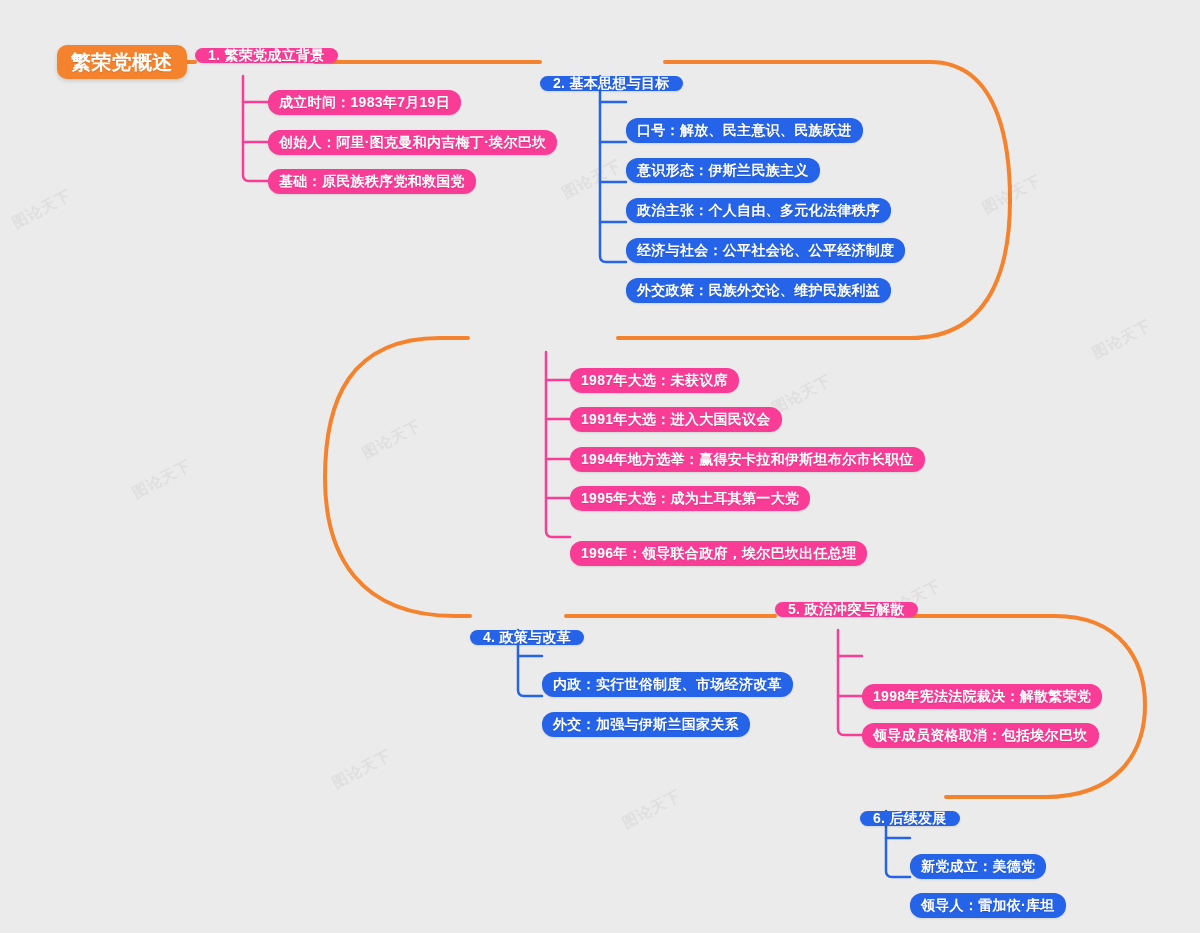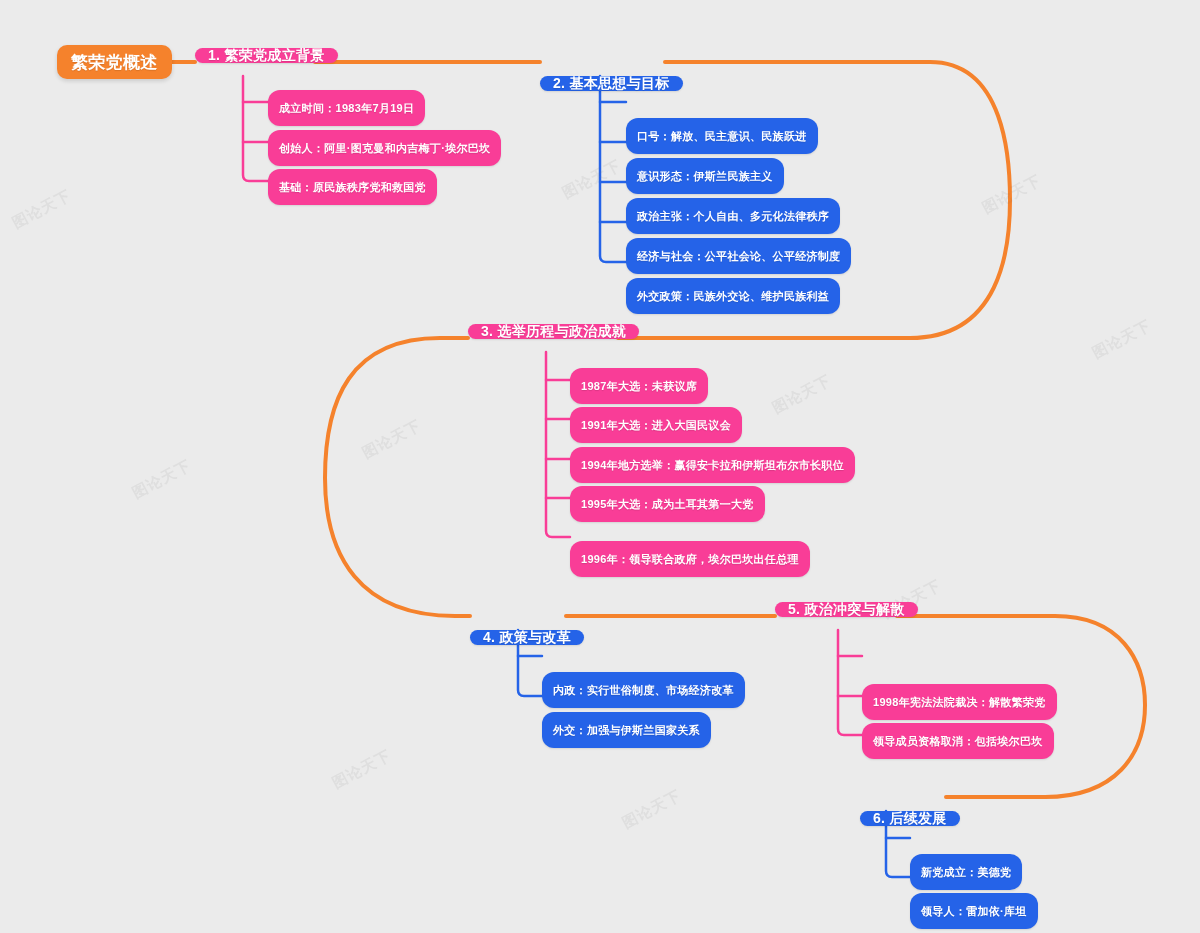--- a/index.html
+++ b/index.html
@@ -31,35 +31,35 @@
     color: #ffffff;
     font-weight: bold;
     border-radius: 999px;
     letter-spacing: 0.3px;
     text-shadow: 0 1px 1px rgba(0,0,0,0.12);
     box-shadow: 0 1px 2px rgba(0,0,0,0.10);
     z-index: 5;
   }
   .root {
     background: #f5822c;
-    font-size: 17px;
+    font-size: 20px;
     height: 34px;
     padding: 0 14px;
     border-radius: 10px;
     box-shadow: 0 2px 4px rgba(0,0,0,0.14);
   }
   .branch {
     font-size: 14px;
     height: 15px;
     padding: 0 13px;
     border-radius: 14px;
   }
   .leaf {
-    font-size: 11px;
-    height: 36px;
+    font-size: 14px;
+    height: 25px;
     padding: 0 11px;
     border-radius: 12px;
   }
   .pink  { background: #f93d97; }
   .blue  { background: #2563e8; margin-top: 28px; }
 
   .watermark {
     position: absolute;
     color: rgba(120,120,120,0.10);
     font-size: 15px;
@@ -152,21 +152,20 @@
   <div class="node leaf pink" style="left:268px; top:169px;">基础：原民族秩序党和救国党</div>
   <div class="node leaf pink" style="left:268px; top:130px;">创始人：阿里·图克曼和内吉梅丁·埃尔巴坎</div>
 
   <div class="node branch blue" style="left:540px; top:48px;">2. 基本思想与目标</div>
   <div class="node leaf blue" style="left:626px; top:90px;">口号：解放、民主意识、民族跃进</div>
   <div class="node leaf blue" style="left:626px; top:130px;">意识形态：伊斯兰民族主义</div>
   <div class="node leaf blue" style="left:626px; top:170px;">政治主张：个人自由、多元化法律秩序</div>
   <div class="node leaf blue" style="left:626px; top:210px;">经济与社会：公平社会论、公平经济制度</div>
   <div class="node leaf blue" style="left:626px; top:250px;">外交政策：民族外交论、维护民族利益</div>
 
-  <div class="node branch pink" style="left:468px; top:324px;">3. 选举历程与政治成就</div>
   <div class="node leaf pink" style="left:570px; top:368px;">1987年大选：未获议席</div>
   <div class="node leaf pink" style="left:570px; top:407px;">1991年大选：进入大国民议会</div>
   <div class="node leaf pink" style="left:570px; top:447px;">1994年地方选举：赢得安卡拉和伊斯坦布尔市长职位</div>
   <div class="node leaf pink" style="left:570px; top:486px;">1995年大选：成为土耳其第一大党</div>
   <div class="node leaf pink" style="left:570px; top:541px;">1996年：领导联合政府，埃尔巴坎出任总理</div>
 
   <div class="node branch blue" style="left:470px; top:602px;">4. 政策与改革</div>
   <div class="node leaf blue" style="left:542px; top:644px;">内政：实行世俗制度、市场经济改革</div>
   <div class="node leaf blue" style="left:542px; top:684px;">外交：加强与伊斯兰国家关系</div>
 

